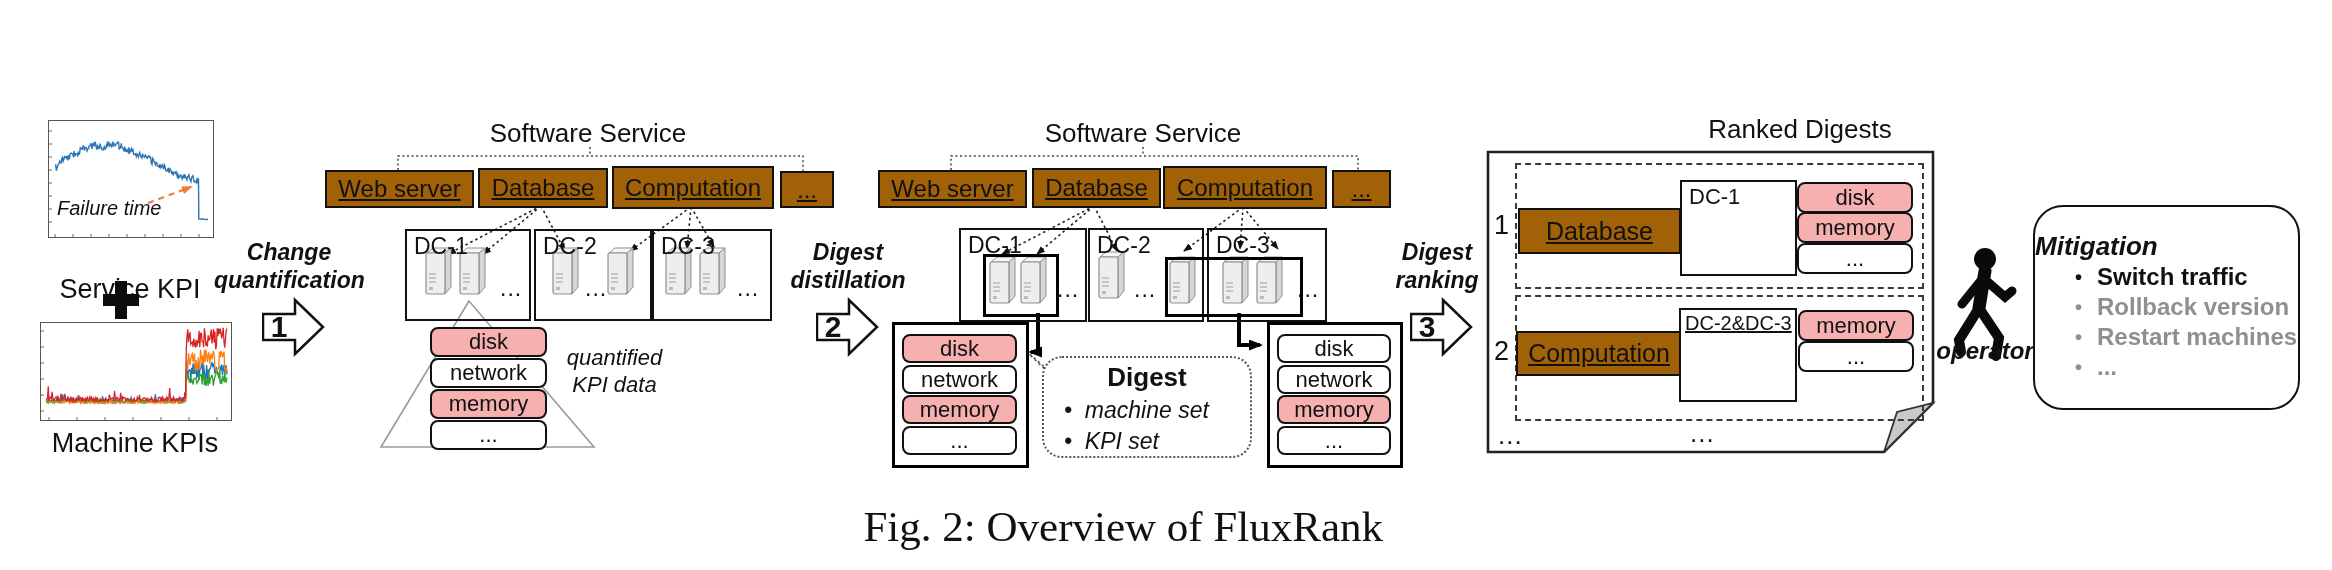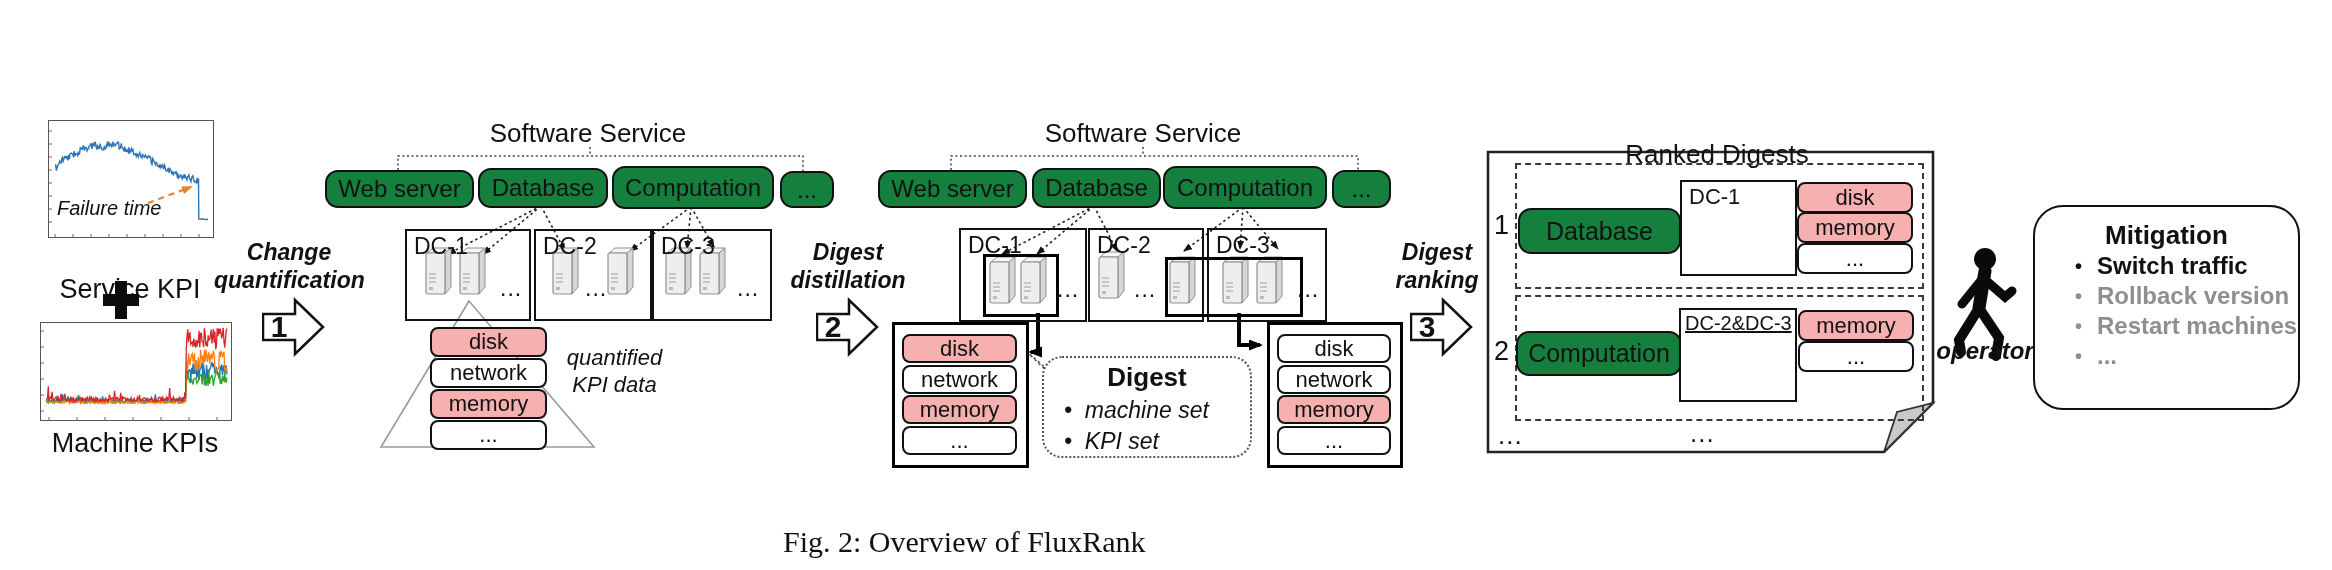--- a/index.html
+++ b/index.html
@@ -3,49 +3,49 @@
 <meta charset="utf-8">
 <style>
   html,body{margin:0;padding:0;background:#fff;}
   .canvas{position:relative;width:2332px;height:570px;background:#fff;overflow:hidden;
           font-family:"Liberation Sans",sans-serif;color:#111;}
   .abs{position:absolute;}
   svg{display:block;}
   .layer{position:absolute;left:0;top:0;z-index:1;}
   .z2{z-index:2;}
   
-  .srv{border:2.2px solid #111;border-radius:13px;background:#15803d;display:flex;
-       align-items:center;justify-content:center;font-size:24px;white-space:nowrap;}
+  .srv{border:2.2px solid #111;border-radius:0;background:#a16207;display:flex;
+       align-items:center;justify-content:center;font-size:24px;white-space:nowrap;text-decoration:underline;}
   
   .dcbox{border:2.2px solid #111;background:transparent;}
   .dclabel{position:absolute;top:2px;left:7px;font-size:23px;}
   .dots{font-size:23px;letter-spacing:1px;}
   
   .kpirow{border:2px solid #111;border-radius:8px;background:#fff;display:flex;
           align-items:center;justify-content:center;font-size:22px;}
   .pink{background:#f6b0b0;}
   .thickbox{border:3.6px solid #000;background:transparent;}
   .digestbox{border:3.6px solid #000;background:transparent;}
   .dashbox{border:2.5px dashed #3a3a3a;background:transparent;}
   .stage{font-weight:bold;font-style:italic;font-size:23px;text-align:center;line-height:28px;white-space:nowrap;}
   .title{font-size:26px;text-align:center;white-space:nowrap;}
   .note{font-style:italic;font-size:22px;text-align:center;line-height:27px;}
   .chartbox{border:1.6px solid #555;background:#fff;}
   .biglabel{font-size:27px;text-align:center;white-space:nowrap;}
   .callout{border:2px dotted #555;border-radius:20px;background:#fff;}
   .callout .ttl{font-weight:bold;font-size:26px;text-align:center;margin-top:4px;}
   .callout .bl{font-style:italic;font-size:23px;margin:4px 0 0 20px;}
   .bubble{border:2.6px solid #111;border-radius:30px;background:#fff;}
-  .bubble .ttl{font-weight:bold;font-size:26px;text-align:center;margin-top:13px;}
+  .bubble .ttl{font-weight:bold;font-size:26px;text-align:left;margin-top:24px;font-style:italic;}
   .mitem{display:flex;font-weight:bold;font-size:24px;line-height:30px;margin-left:40px;}
   .mitem .bdot{width:22px;font-size:20px;}
   .dim{color:#8f8f8f;}
   .plusbar{position:absolute;background:#0c0c0c;}
   .ranknum{font-size:27px;}
-  .caption{font-family:"Liberation Serif",serif;font-size:30px;text-align:left;white-space:nowrap;margin-top:23px;}
+  .caption{font-family:"Liberation Serif",serif;font-size:43px;text-align:right;white-space:nowrap;}
   .opname{font-weight:bold;font-style:italic;font-size:24px;text-align:center;}
 </style>
 </head>
 <body>
 
 <div class="canvas">
 
   <svg class="layer" width="2332" height="570" viewBox="0 0 2332 570">
     <defs>
       <marker id="ah" markerUnits="userSpaceOnUse" markerWidth="10" markerHeight="8" refX="8" refY="3.5" orient="auto">
@@ -289,21 +289,21 @@
   <div class="abs z2 callout" style="left:1042px;top:356px;width:206px;height:98px;">
     <div class="ttl">Digest</div>
     <div class="bl">
       <span>•</span>&nbsp;&nbsp;<span>machine set</span>
     </div>
     <div class="bl">
       <span>•</span>&nbsp;&nbsp;<span>KPI set</span>
     </div>
   </div>
 
-  <div class="abs z2 title" style="left:1597px;top:114px;width:240px;margin-top:25px;">Ranked Digests</div>
+  <div class="abs z2 title" style="left:1680px;top:114px;width:240px;">Ranked Digests</div>
 
   <div class="abs z2 dashbox" style="left:1515px;top:163px;width:405px;height:122px;"></div>
   <span class="abs z2 ranknum" style="left:1494px;top:210px;">1</span>
   <div class="abs z2 srv" style="left:1518px;top:208px;width:159px;height:42px;font-size:25px;">Database</div>
   <div class="abs z2 dcbox" style="left:1680px;top:180px;width:113px;height:92px;background:#fff;">
     <span class="dclabel" style="font-size:22px;">DC-1</span>
   </div>
   <div class="abs z2 kpirow pink" style="left:1797px;top:182px;width:112px;height:27px;">disk</div>
   <div class="abs z2 kpirow pink" style="left:1797px;top:212px;width:112px;height:27px;">memory</div>
   <div class="abs z2 kpirow" style="left:1797px;top:243px;width:112px;height:27px;">...</div>

